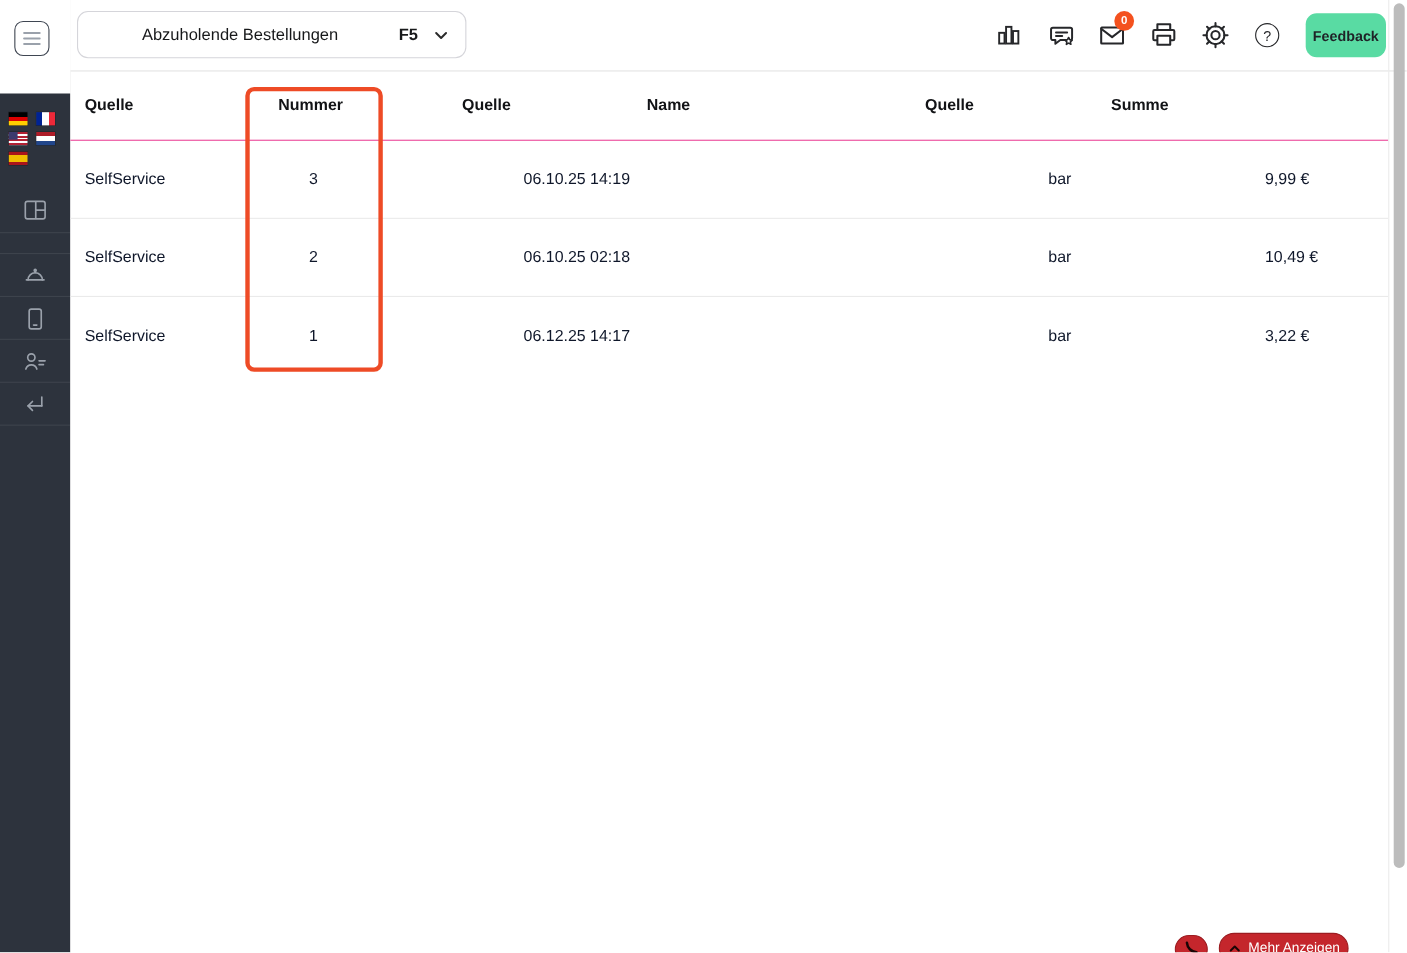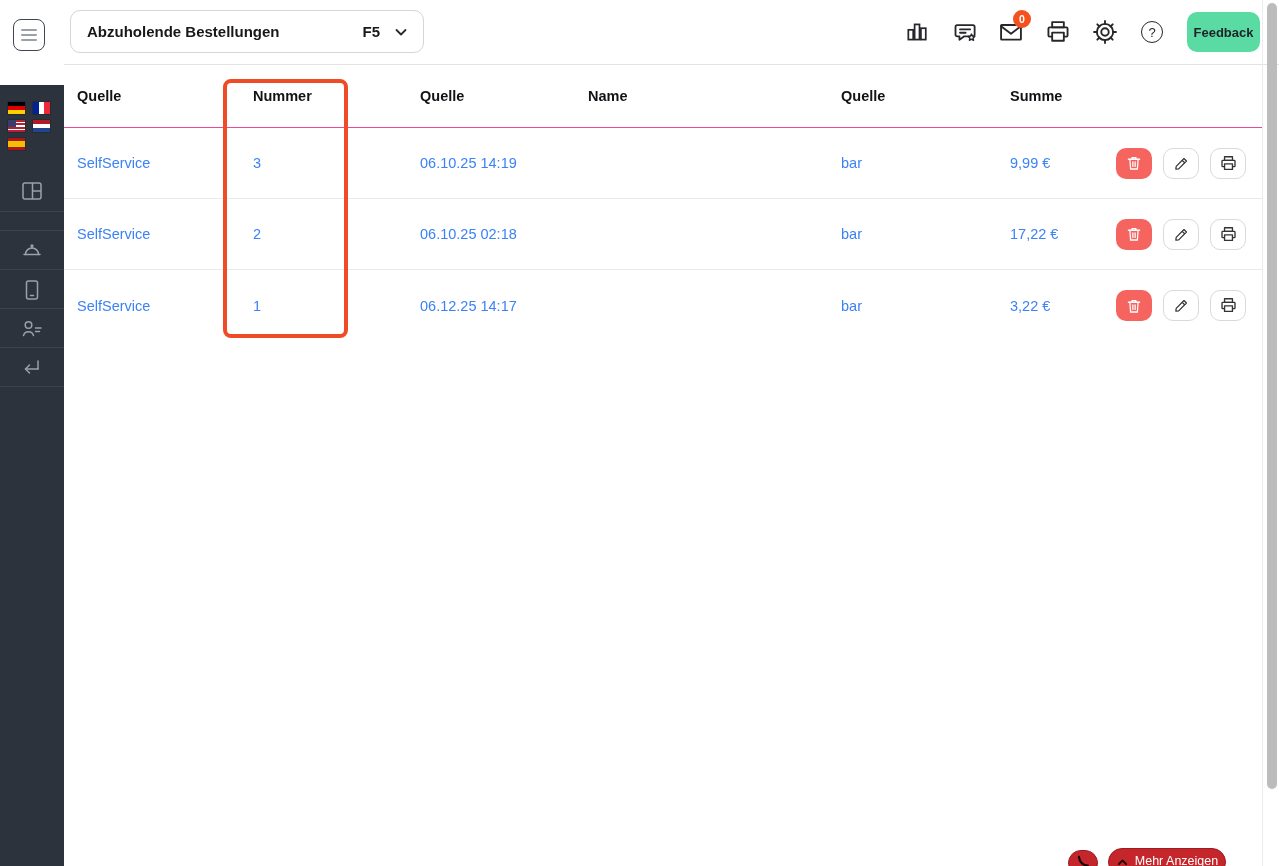--- a/index.html
+++ b/index.html
@@ -34,21 +34,21 @@
   .sep { position:absolute; left:0; right:0; height:1px; background:rgba(255,255,255,.08); }
   
   .main { position:absolute; left:64px; top:0; right:0; height:100%; background:#fff; }
   .topbar { position:absolute; left:0; top:0; right:0; height:65px; background:#fff; border-bottom:1px solid #e3e3e3; }
   .view-dropdown {
     position:absolute; left:6px; top:10px; width:354px; height:43px;
     border:1px solid #d5d5da; border-radius:10px; background:#fff; cursor:pointer;
     display:flex; align-items:center; padding:0 13px 0 16px; text-align:left;
     font-family:inherit;
   }
-  .view-dropdown .vd-label { flex:1; font-weight:bold; font-size:15px; color:#17181a; }
+  .view-dropdown .vd-label { flex:1; font-weight:normal; font-size:15px; color:#17181a;margin-left:42px; }
   .view-dropdown .vd-key { font-weight:bold; font-size:15px; color:#17181a; margin-right:12px; }
   .icon-btn {
     position:absolute; top:17px; width:30px; height:30px; background:none; border:none;
     display:flex; align-items:center; justify-content:center; color:#26272a; cursor:pointer;
   }
   .badge {
     position:absolute; left:949px; top:10px; width:18px; height:18px; border-radius:50%;
     background:#f4511e; color:#fff; font-size:10.5px; font-weight:bold;
     display:flex; align-items:center; justify-content:center; z-index:2;
   }
@@ -61,21 +61,21 @@
     border-radius:10px; background:#59dba3; color:#1f2227; font-weight:bold; font-size:13px;
     font-family:inherit;
   }
   
   .thead, .trow {
     position:absolute; left:0; right:17px; padding-left:13px;
     display:grid; grid-template-columns:176px 167px 168px 253px 169px 106px 1fr;
     align-items:center; font-size:14.5px;
   }
   .thead { top:65px; height:63px; border-bottom:1px solid #ec4899; font-weight:bold; color:#121316; }
-  .trow { height:71px; color:#3b82f6; border-bottom:1px solid #eaeaea; }
+  .trow { height:71px; color:#0f172a; border-bottom:1px solid #eaeaea;gap:28px; }
   .trow.last { border-bottom:none; }
   .row-actions { display:flex; gap:11px; align-items:center; }
   .btn-trash {
     width:36px; height:31px; border-radius:10px; border:none; background:#f5645e; cursor:pointer;
     display:flex; align-items:center; justify-content:center;
   }
   .btn-ghost {
     width:36px; height:31px; border-radius:10px; border:1px solid #d9d9de; background:#fff; cursor:pointer;
     display:flex; align-items:center; justify-content:center; color:#333;
   }
@@ -265,21 +265,21 @@
         </button>
       </div>
     </div>
 
     <div class="trow" style="top:199px">
       <div>SelfService</div>
       <div>2</div>
       <div>06.10.25 02:18</div>
       <div></div>
       <div>bar</div>
-      <div>17,22 €</div>
+      <div>10,49 €</div>
       <div class="row-actions">
         <button class="btn-trash">
           <svg width="18" height="18" viewBox="0 0 24 24" fill="none" stroke="#fff" stroke-width="1.7" stroke-linecap="round">
             <line x1="4.5" y1="7" x2="19.5" y2="7"></line>
               <path d="M9.5 7 v-2 h5 v2"></path>
               <path d="M6.5 7 l1 13 h9 l1 -13"></path>
               <line x1="10.5" y1="10.5" x2="10.5" y2="16.5"></line>
               <line x1="13.5" y1="10.5" x2="13.5" y2="16.5"></line>
           </svg>
         </button>

